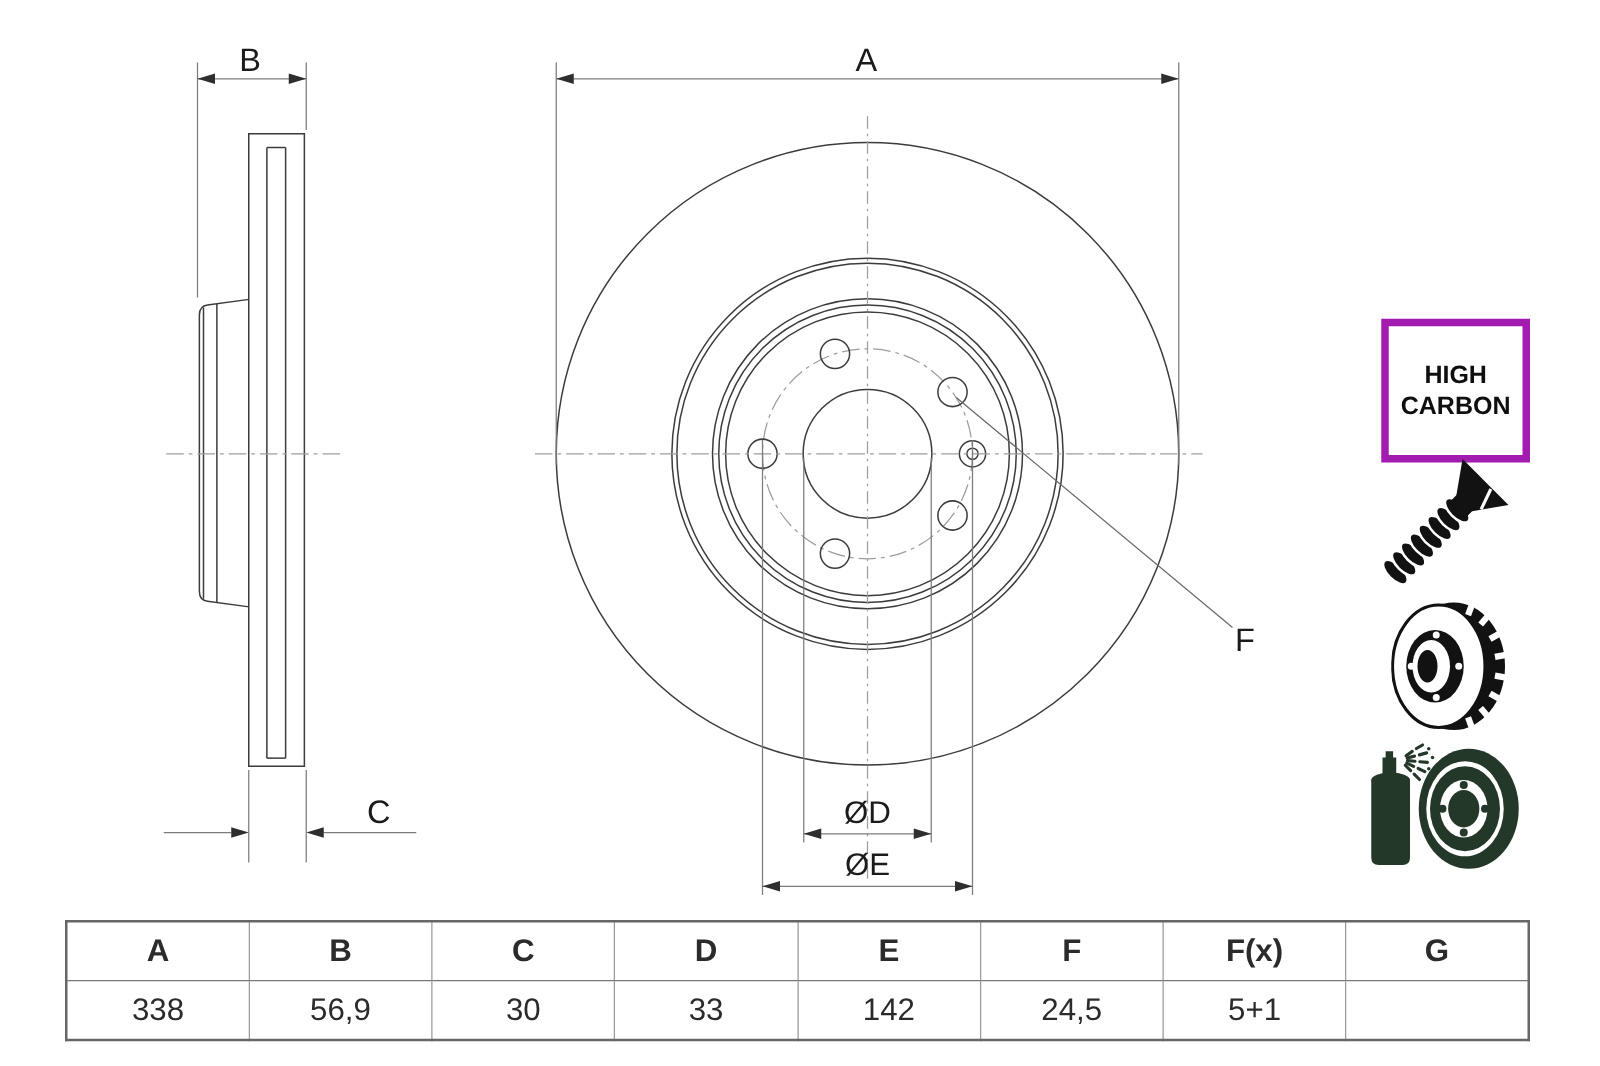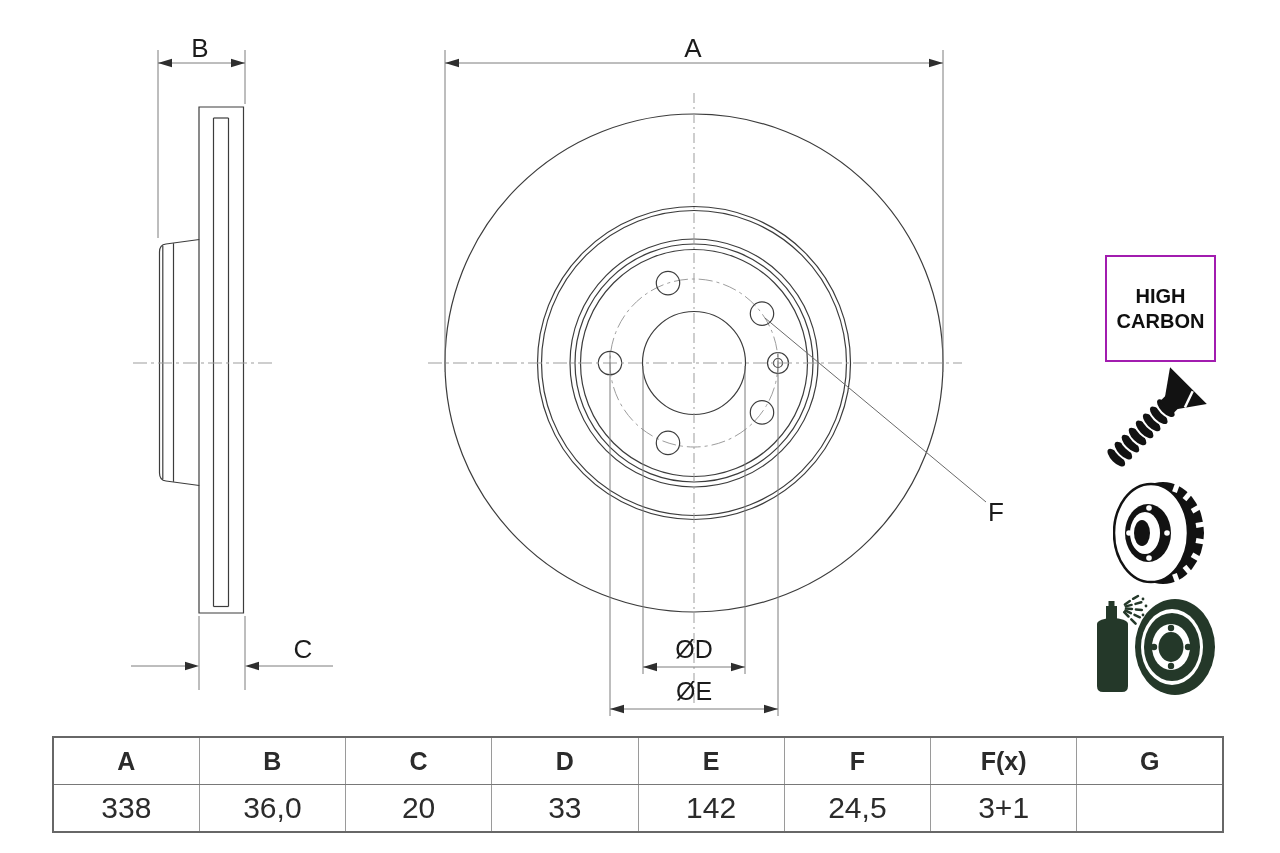--- a/index.html
+++ b/index.html
@@ -9,33 +9,33 @@
   
   .obj{stroke:#3c3c3c;stroke-width:1.2;fill:none;}
   .dim{stroke:#7c7c7c;stroke-width:1;fill:none;}
   .ctr{stroke:#9d9d9d;stroke-width:1;fill:none;stroke-dasharray:14 4 3 4;}
   .ctrv{stroke:#9d9d9d;stroke-width:1;fill:none;stroke-dasharray:10 4 2 4;}
   .ldr{stroke:#6a6a6a;stroke-width:1;fill:none;}
   .ah{fill:#2e2e2e;stroke:none;}
   .dim-label{font:26px "Liberation Sans",sans-serif;fill:#1b1b1b;text-anchor:middle;}
   .dia-label{font:25px "Liberation Sans",sans-serif;fill:#1b1b1b;text-anchor:middle;}
   
-  .badge{position:absolute;left:1105px;top:255px;width:107px;height:103px;border:2px solid #a21caf;
+  .badge{position:absolute;left:1105px;top:255px;width:107px;height:103px;border:6px solid #a21caf;
          display:flex;flex-direction:column;align-items:center;justify-content:center;
          font-weight:bold;font-size:20px;line-height:25px;color:#0f0f0f;letter-spacing:0;}
   
   .icon{position:absolute;}
   
   .spec-table{position:absolute;left:52px;top:736px;width:1172px;height:92px;
               border-collapse:collapse;table-layout:fixed;border:2px solid #676767;
               font-family:"Liberation Sans",sans-serif;color:#2b2b2b;}
   .spec-table th,.spec-table td{border:1px solid #9a9a9a;text-align:center;vertical-align:middle;
               height:46px;padding:0;}
   .spec-table th{font-size:25px;font-weight:bold;border-bottom:1.5px solid #787878;}
-  .spec-table td{font-size:30px;font-weight:normal;}
+  .spec-table td{font-size:25px;font-weight:normal;}
 </style>
 </head>
 <body>
 
 <div class="canvas">
 
   <svg class="main-svg" width="1280" height="732" viewBox="0 0 1280 732">
 
     <g>
       <path class="obj" d="M199,107 H243.5 V613 H199 Z"></path>
@@ -220,24 +220,24 @@
         <th>D</th>
         <th>E</th>
         <th>F</th>
         <th>F(x)</th>
         <th>G</th>
       </tr>
     </thead>
     <tbody>
       <tr>
         <td>338</td>
-        <td>36,0</td>
-        <td>20</td>
+        <td>56,9</td>
+        <td>30</td>
         <td>33</td>
         <td>142</td>
         <td>24,5</td>
-        <td>3+1</td>
+        <td>5+1</td>
         <td></td>
       </tr>
     </tbody>
   </table>
 
 </div>
 
 </body></html>

